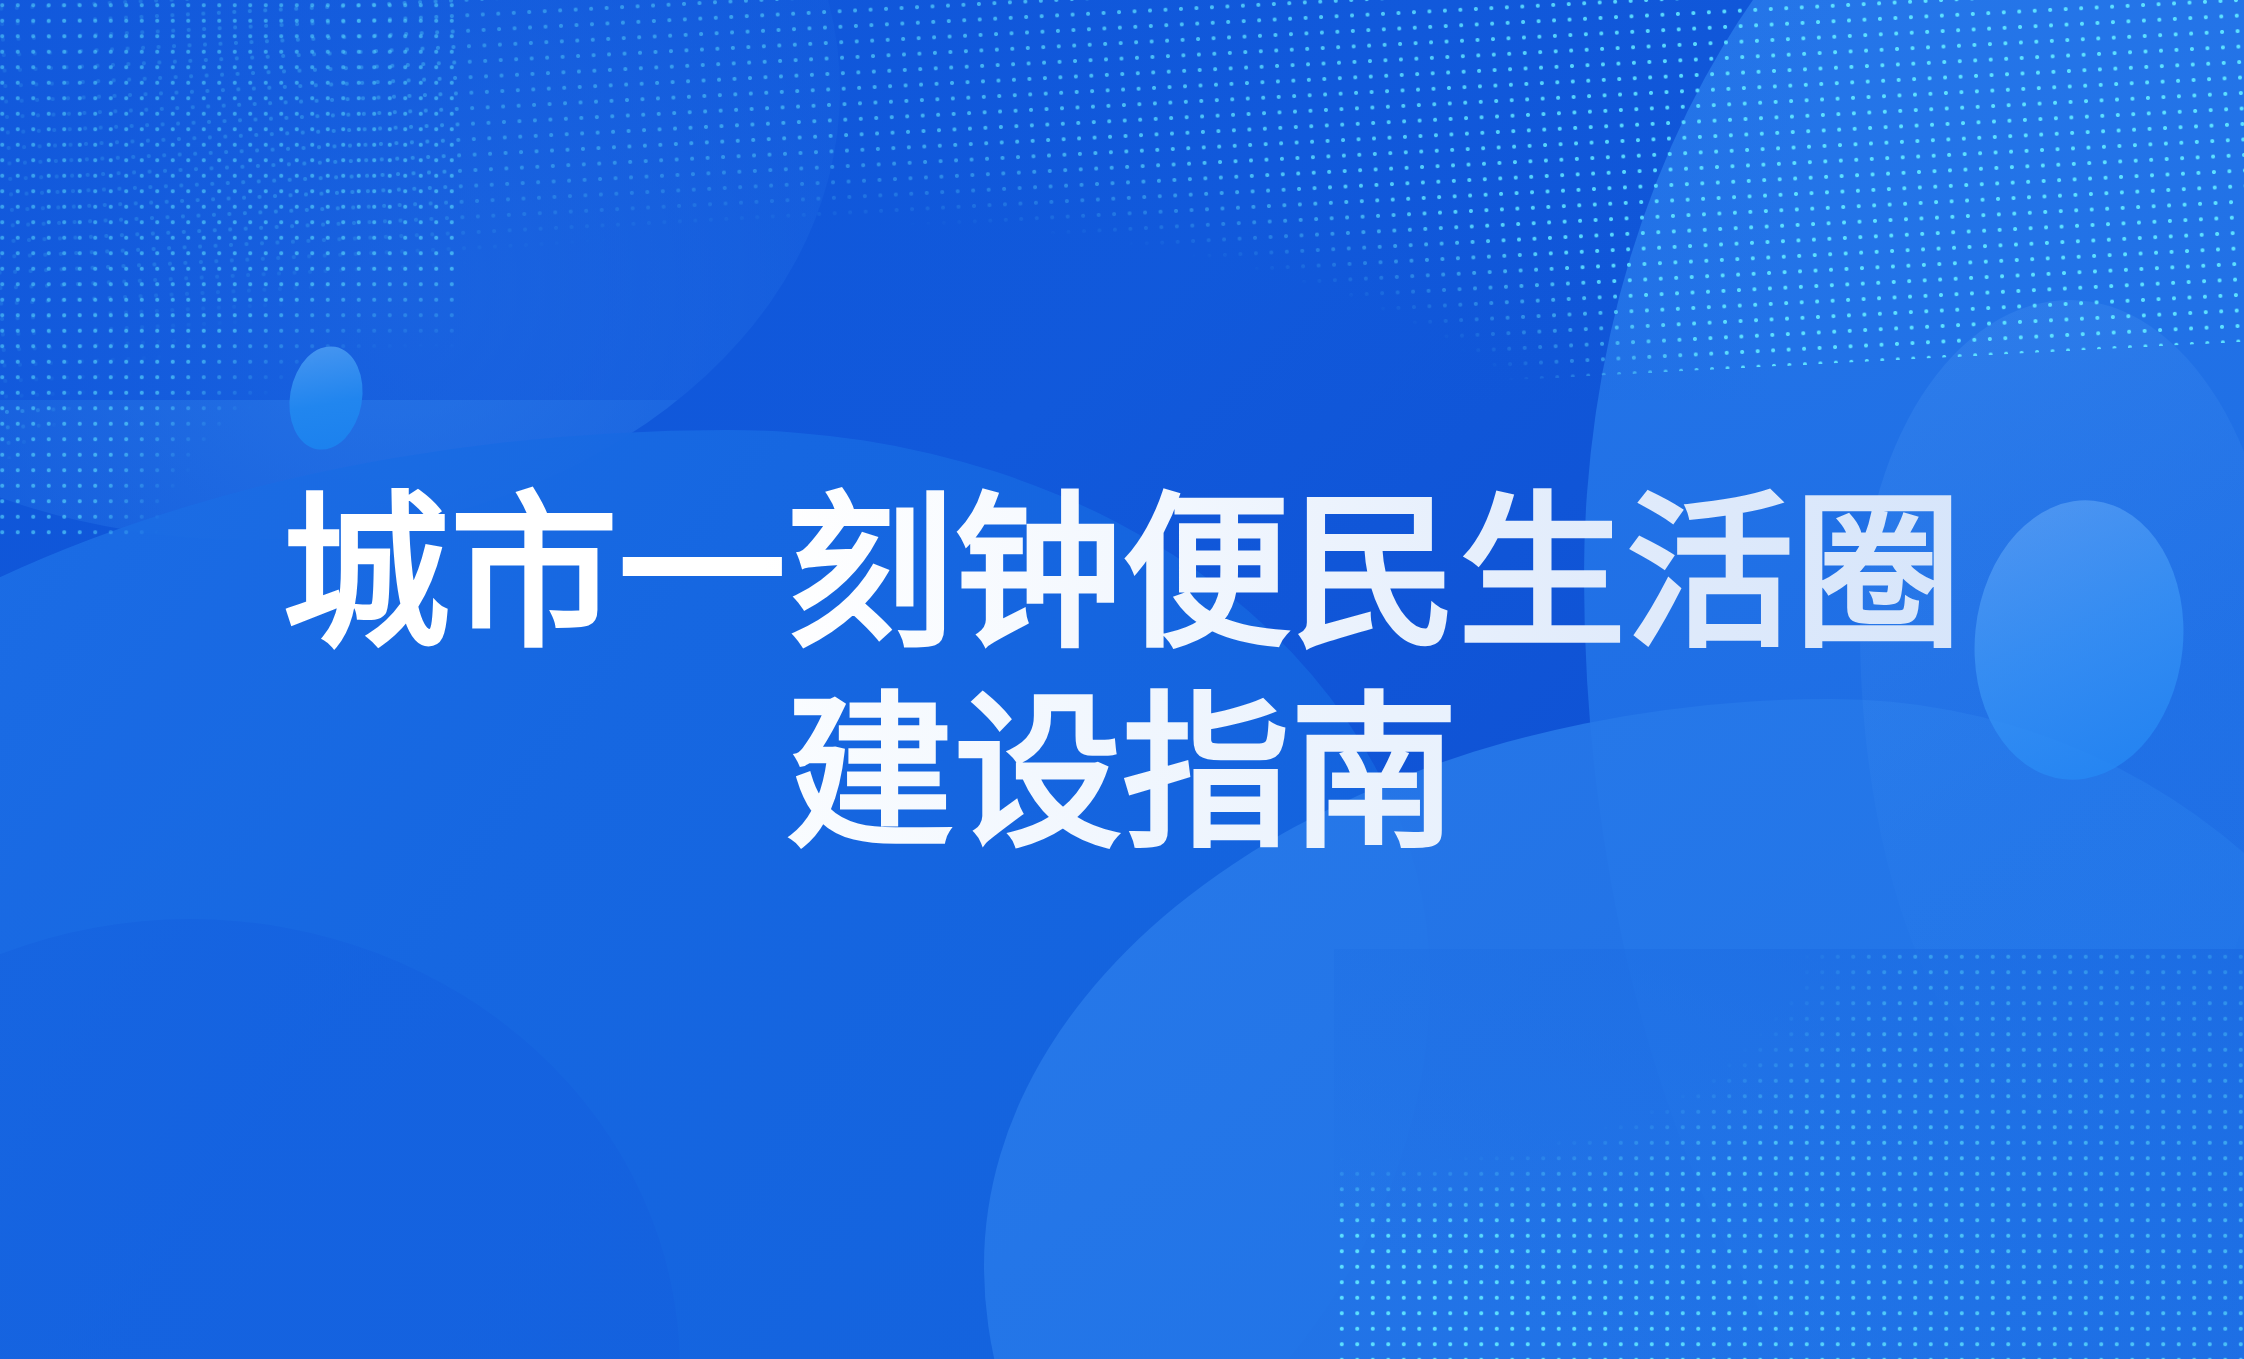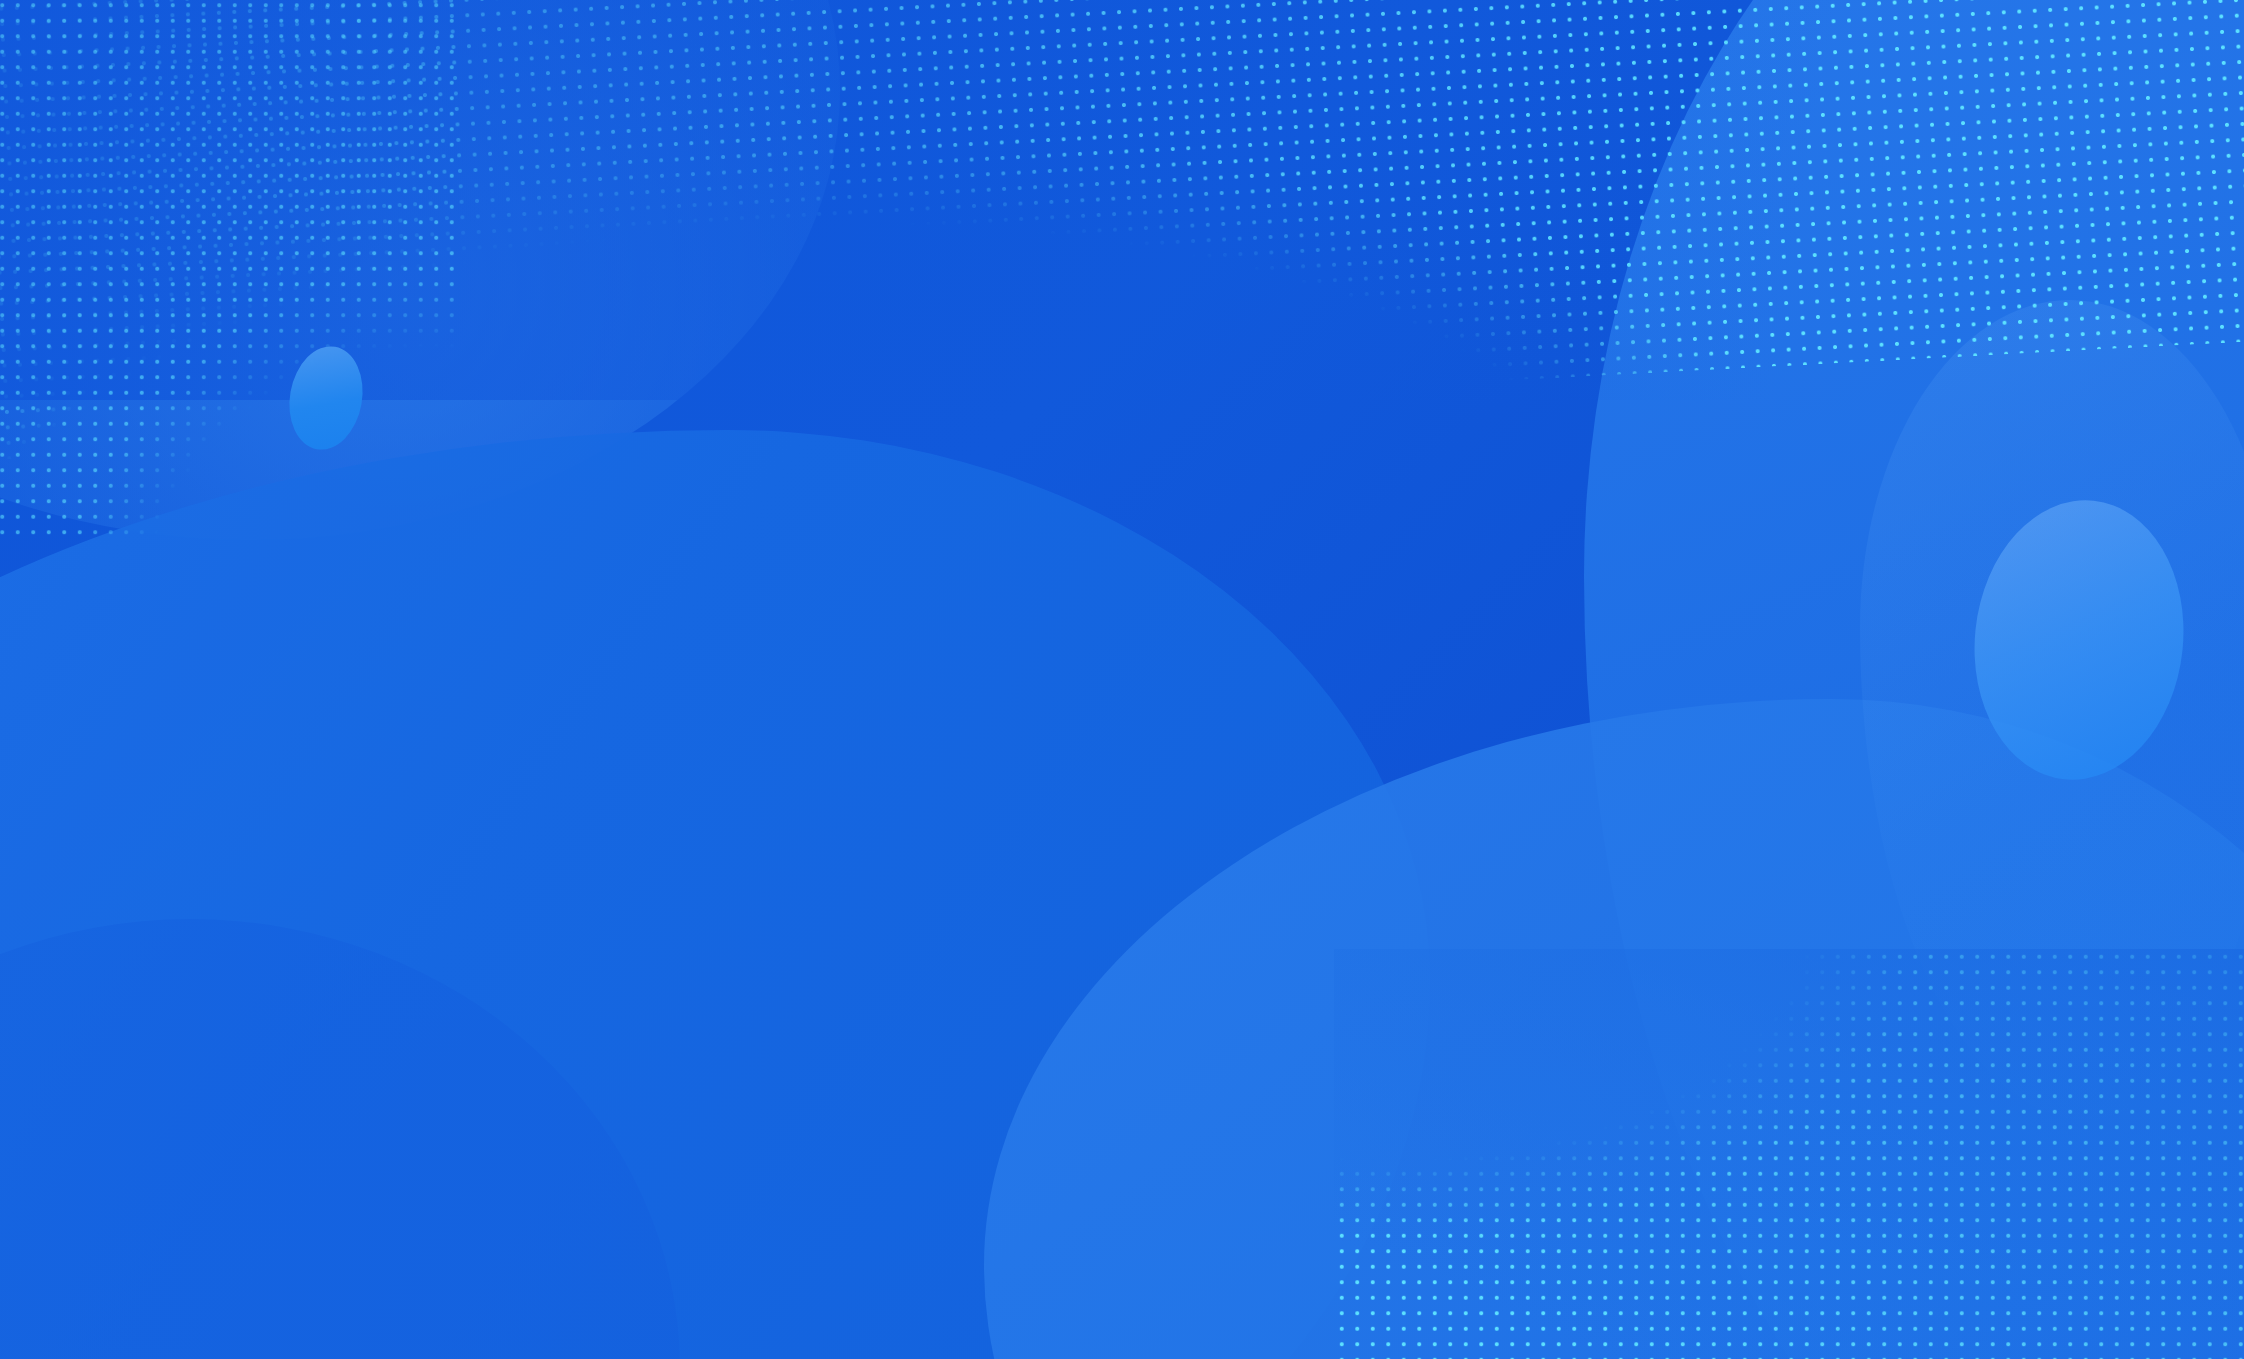--- a/index.html
+++ b/index.html
@@ -224,15 +224,17 @@
   <div class="bg-layer dots dots-top"></div>
   <div class="bg-layer dots-top-fade"></div>
   <div class="bg-layer dots dots-topleft"></div>
   <div class="bg-layer dots dots-bottomright"></div>
   <div class="bg-layer dots-bottomright-fade"></div>
 
   <div class="bg-layer oval-small"></div>
   <div class="bg-layer oval-large"></div>
 
   <div class="headline">
+    <span class="headline-line line-1">城市一刻钟便民生活圈</span>
+    <span class="headline-line line-2">建设指南</span>
   </div>
 
 </div>
 
 </body></html>

